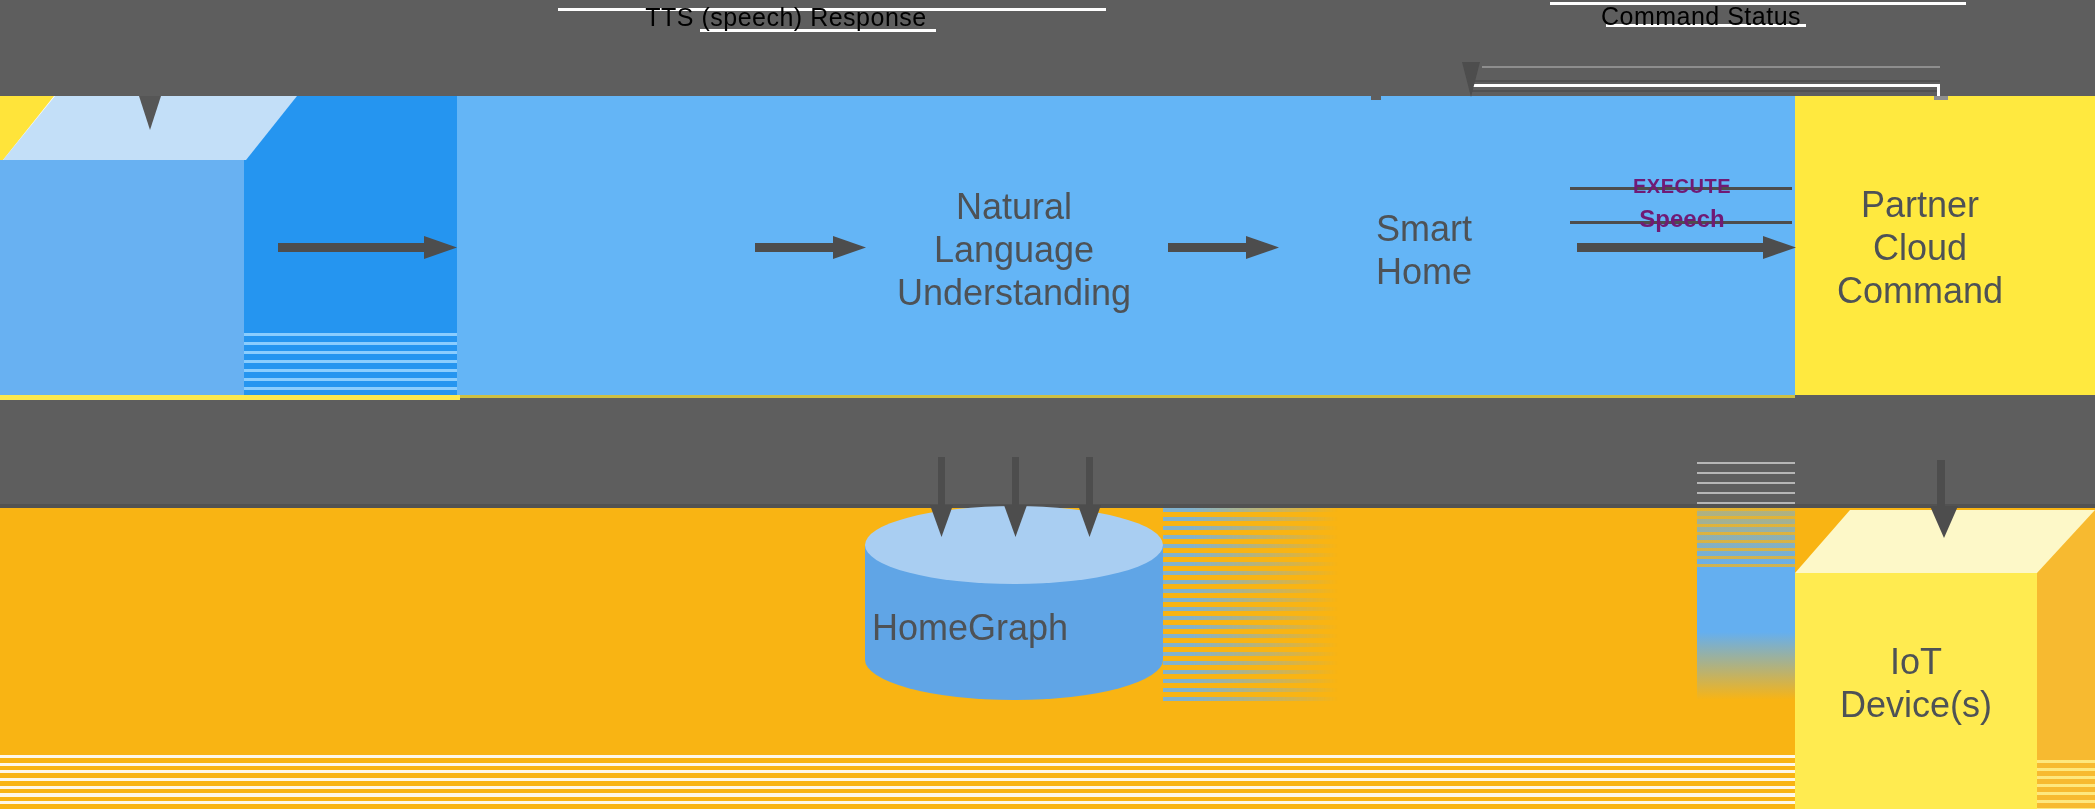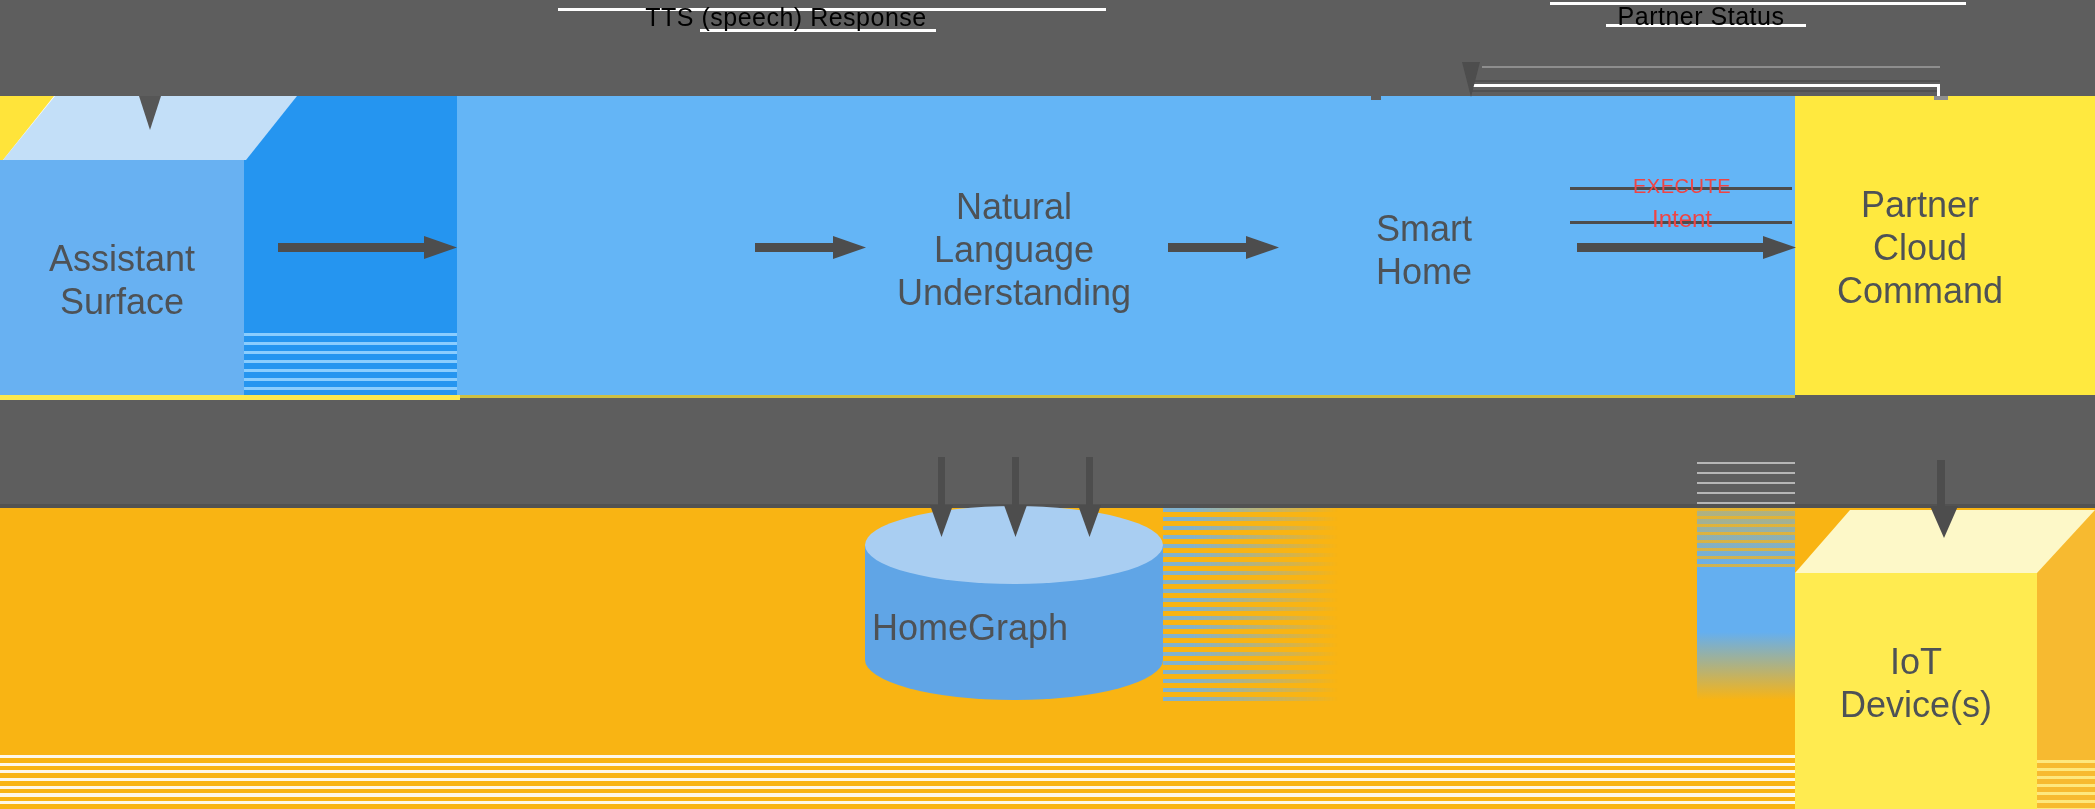--- a/index.html
+++ b/index.html
@@ -3,21 +3,21 @@
 <meta charset="utf-8">
 <style>
   html,body{margin:0;padding:0;background:#ffffff;}
   #canvas{position:relative;width:2095px;height:809px;overflow:hidden;
           font-family:"Liberation Sans",sans-serif;}
   .abs{position:absolute;}
   .lbl{position:absolute;font-size:36px;line-height:43px;font-weight:500;
        color:#4E5256;text-align:center;white-space:pre-line;}
   .bandlbl{position:absolute;font-size:25px;line-height:30px;font-weight:500;
        color:#000000;text-align:center;letter-spacing:.5px;}
-  .edgelbl{position:absolute;font-weight:400;color:#ef4444;text-align:center;}
+  .edgelbl{position:absolute;font-weight:700;color:#701a75;text-align:center;}
   .tri-down{clip-path:polygon(0 0,100% 0,50% 100%);}
   .tri-right{clip-path:polygon(0 0,0 100%,100% 50%);}
   .shaft{background:#4D4D4D;}
   .wline{background:#ffffff;}
 </style>
 </head>
 <body>
 
 <div id="canvas">
 
@@ -78,22 +78,20 @@
 
   <div class="abs" style="left:457px;top:96px;width:1338px;height:299px;background:#64B5F6;"></div>
 
   <div class="abs" style="left:1795px;top:96px;width:300px;height:299px;background:#FFE93F;"></div>
 
   <div class="abs" style="left:0;top:96px;width:298px;height:64px;background:#C3DFF8;
               clip-path:polygon(55px 0,297px 0,246px 64px,3px 64px);"></div>
   <div class="abs" style="left:0;top:160px;width:244px;height:235px;background:#68B1F2;"></div>
   <div class="abs tri-down" style="left:139px;top:96px;width:22px;height:34px;background:#565656;"></div>
 
-  <div class="lbl" style="left:0;top:237px;width:244px;">Assistant
-Surface</div>
   <div class="lbl" style="left:1264px;top:207px;width:320px;">Smart
 Home</div>
   <div class="lbl" style="left:854px;top:185px;width:320px;">Natural
 Language
 Understanding</div>
   <div class="lbl" style="left:1760px;top:183px;width:320px;">Partner
 Cloud
 Command</div>
 
   <div class="abs shaft" style="left:278px;top:243px;width:146px;height:9px;"></div>
@@ -104,29 +102,29 @@
 
   <div class="abs shaft" style="left:1168px;top:243px;width:78px;height:9px;"></div>
   <div class="abs shaft tri-right" style="left:1246px;top:236px;width:33px;height:23px;"></div>
 
   <div class="abs shaft" style="left:1577px;top:243px;width:186px;height:9px;"></div>
   <div class="abs shaft tri-right" style="left:1763px;top:236px;width:33px;height:23px;"></div>
 
   <div class="abs" style="left:1570px;top:187px;width:222px;height:3px;background:#4D4D4D;"></div>
   <div class="abs" style="left:1570px;top:221px;width:222px;height:3px;background:#4D4D4D;"></div>
   <div class="edgelbl" style="left:1592px;top:176px;width:180px;font-size:20px;line-height:20px;letter-spacing:.5px;">EXECUTE</div>
-  <div class="edgelbl" style="left:1592px;top:207px;width:180px;font-size:24px;line-height:24px;">Intent</div>
+  <div class="edgelbl" style="left:1592px;top:207px;width:180px;font-size:24px;line-height:24px;">Speech</div>
 
   <div class="wline abs" style="left:558px;top:8px;width:548px;height:3px;"></div>
   <div class="wline abs" style="left:700px;top:29px;width:236px;height:3px;"></div>
   <div class="bandlbl" style="left:626px;top:2px;width:320px;">TTS (speech) Response</div>
 
   <div class="wline abs" style="left:1550px;top:2px;width:416px;height:3px;"></div>
   <div class="wline abs" style="left:1606px;top:24px;width:200px;height:3px;"></div>
-  <div class="bandlbl" style="left:1541px;top:1px;width:320px;">Partner Status</div>
+  <div class="bandlbl" style="left:1541px;top:1px;width:320px;">Command Status</div>
 
   <div class="abs" style="left:1472px;top:80px;width:468px;height:2px;background:#515151;"></div>
   <div class="abs" style="left:1472px;top:90px;width:468px;height:2px;background:#515151;"></div>
   <div class="abs" style="left:1482px;top:66px;width:458px;height:2px;background:rgba(255,255,255,.3);"></div>
   <div class="wline abs" style="left:1472px;top:84px;width:468px;height:3px;"></div>
   <div class="wline abs" style="left:1937px;top:84px;width:3px;height:12px;"></div>
   <div class="abs tri-down" style="left:1462px;top:62px;width:18px;height:35px;background:#4D4D4D;"></div>
   <div class="abs" style="left:1934px;top:96px;width:14px;height:4px;background:#8F8F8F;"></div>
   <div class="abs" style="left:1371px;top:96px;width:10px;height:4px;background:#5E5E5E;"></div>
 

